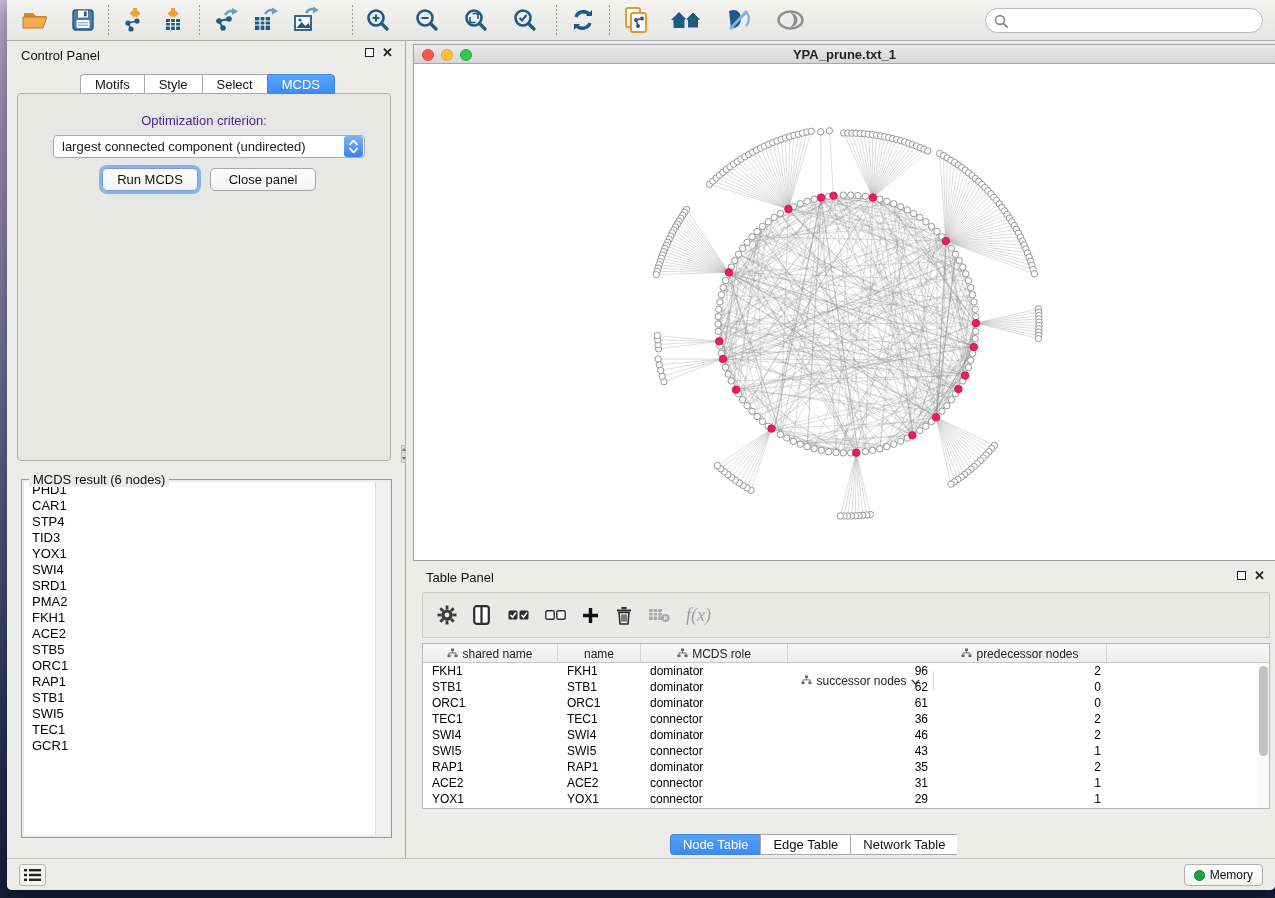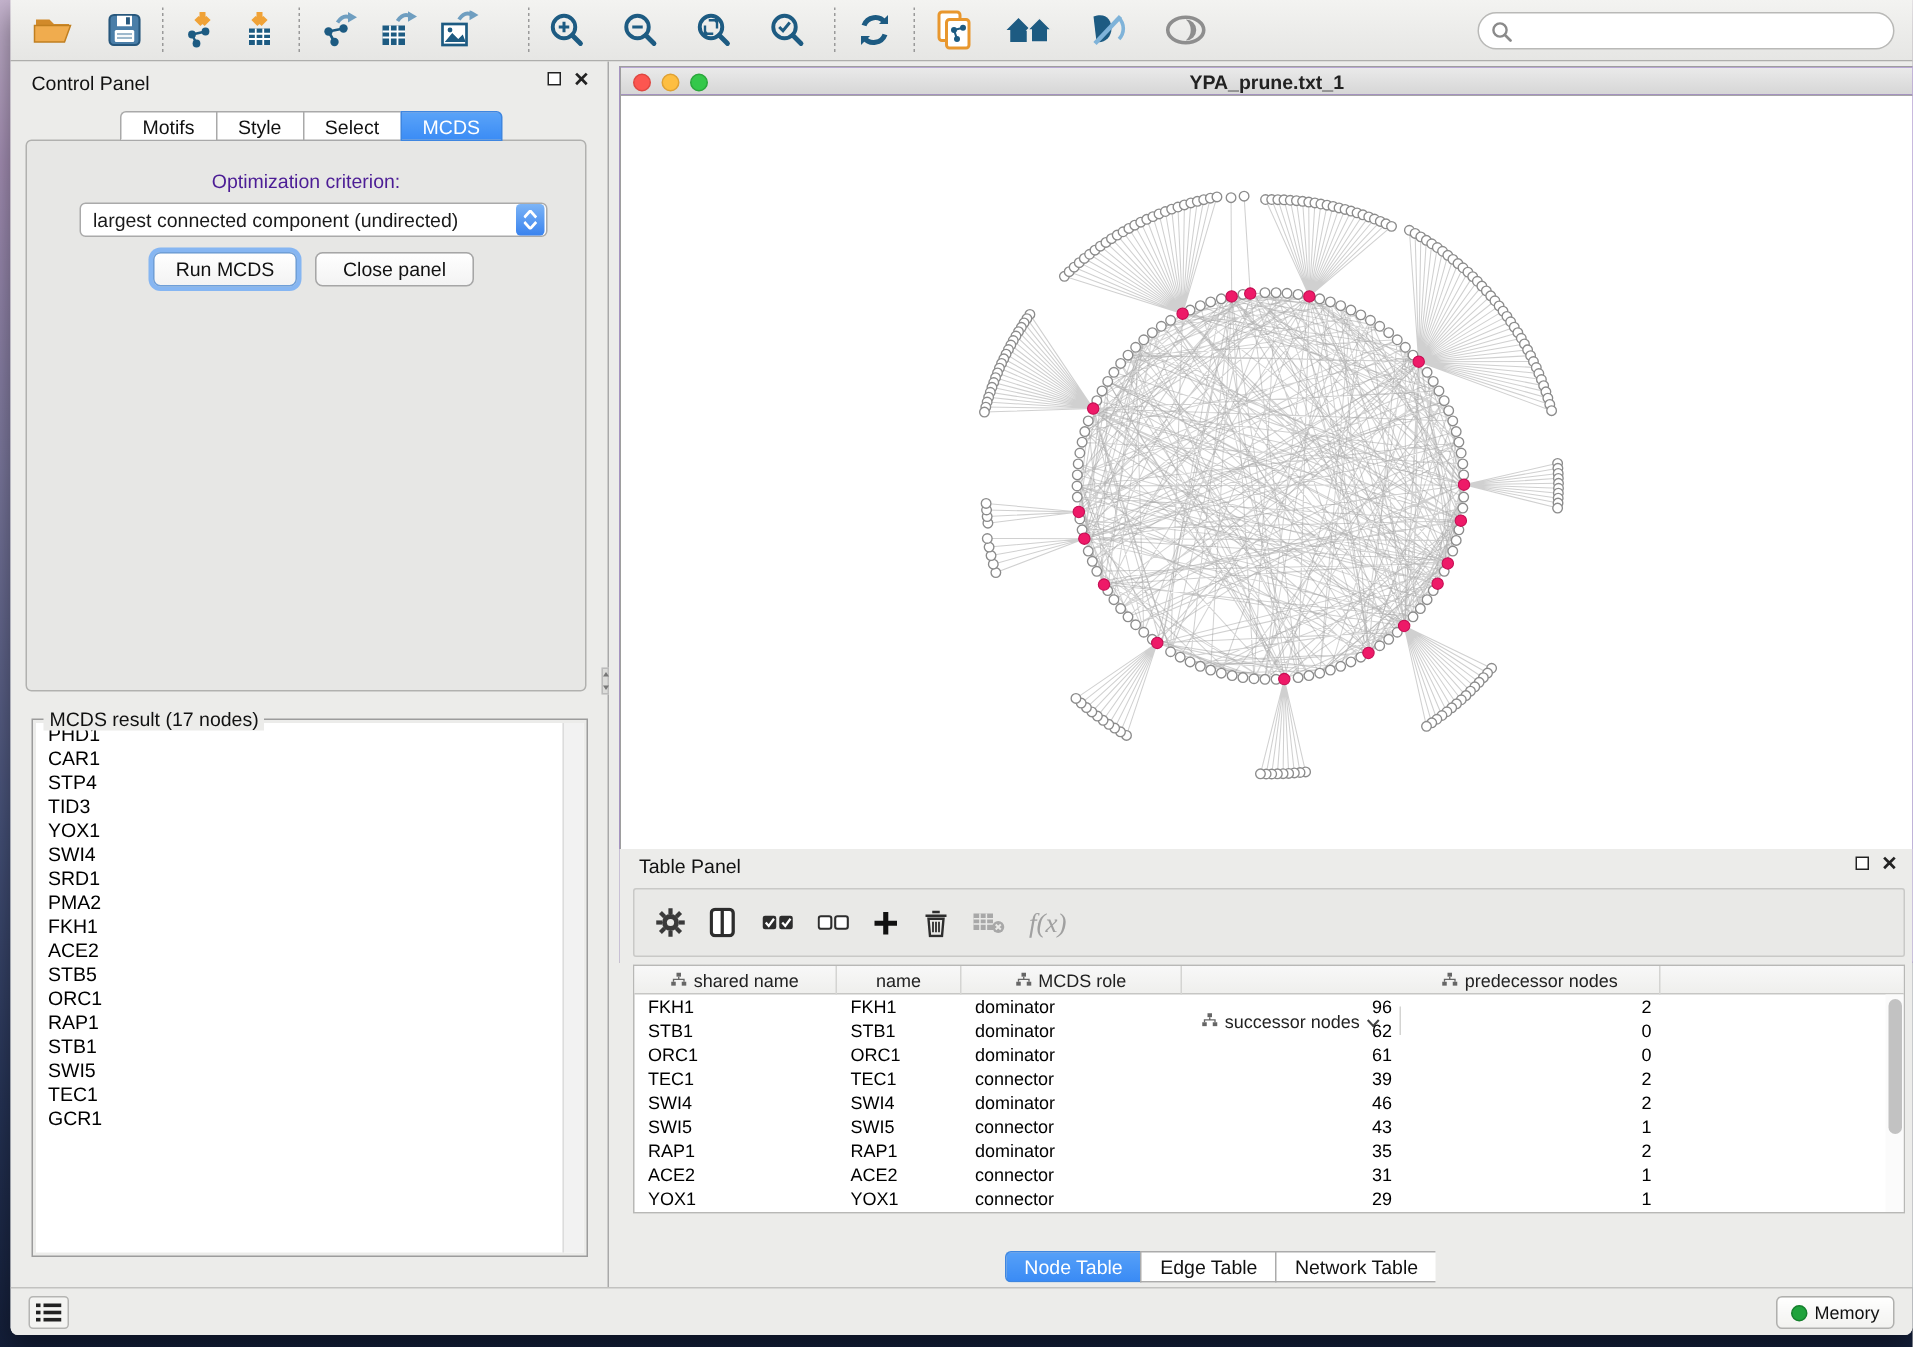--- a/index.html
+++ b/index.html
@@ -71,22 +71,22 @@
   .v-splitter { position:absolute; left:394px; top:41px; width:6px; bottom:32px; background:#ececea; }
   .v-splitter .line { position:absolute; right:1px; top:0; bottom:0; width:1px; background:#a9a9a9; }
   .v-handle { position:absolute; left:0; top:404px; width:5px; height:18px; background:#dcdcda;
     border:1px solid #bbb; display:flex; flex-direction:column; align-items:center; justify-content:space-between; padding:2px 0; }
   .v-handle i { width:0; height:0; border-left:2px solid transparent; border-right:2px solid transparent; }
   .v-handle .up { border-bottom:3px solid #777; } .v-handle .dn { border-top:3px solid #777; }
 
   
   .right-area { position:absolute; left:400px; top:41px; right:0; bottom:32px; background:#ececea; }
 
-  .network-window { position:absolute; left:6px; top:3px; right:0; height:598px;
-    border:1px solid #9e9e9e; border-right:none; background:#6d28d9; }
+  .network-window { position:absolute; left:6px; top:3px; right:0; height:517px;
+    border:1px solid #9e9e9e; border-right:none; background:#14532d; }
   .net-titlebar { position:absolute; left:0; top:0; right:0; height:19px;
     background:linear-gradient(#eaeaea,#d6d6d6); border-bottom:1px solid #a6a6a6; }
   .traffic { position:absolute; left:8px; top:4px; display:flex; gap:7px; }
   .light { width:12px; height:12px; border-radius:50%; }
   .light.red { background:#fc5650; border:1px solid #df4741; }
   .light.yellow { background:#fdbe41; border:1px solid #dfa133; }
   .light.green { background:#34c84a; border:1px solid #2aa73c; }
   .net-title { position:absolute; left:0; right:0; top:2px; text-align:center; font-size:13px;
     font-weight:bold; color:#222; }
   .net-canvas { position:absolute; left:0; top:19px; right:0; bottom:0; background:#fff; }
@@ -307,21 +307,21 @@
                 <path d="M0.5 1 L4.5 5.5 L8.5 1" fill="none" stroke="#fff" stroke-width="1.8"></path>
               </svg>
         </span>
       </div>
       <div class="btn focus-ring" style="left:84px; top:74px; width:96px;">Run MCDS</div>
       <div class="btn" style="left:192px; top:74px; width:106px;">Close panel</div>
     </div>
 
     <div class="groupbox">
       <div class="gb-border"></div>
-      <span class="gb-legend">MCDS result (17 nodes)</span>
+      <span class="gb-legend">MCDS result (6 nodes)</span>
       <div class="gb-list">
             <div class="mcds-item">PHD1</div>
             <div class="mcds-item">CAR1</div>
             <div class="mcds-item">STP4</div>
             <div class="mcds-item">TID3</div>
             <div class="mcds-item">YOX1</div>
             <div class="mcds-item">SWI4</div>
             <div class="mcds-item">SRD1</div>
             <div class="mcds-item">PMA2</div>
             <div class="mcds-item">FKH1</div>
@@ -780,21 +780,21 @@
                 <div class="td" style="width: 135px; padding: 0px 0px 0px 9px;">ORC1</div>
                 <div class="td" style="width: 83px; padding: 0px 0px 0px 9px;">ORC1</div>
                 <div class="td" style="width: 147px; padding: 0px 0px 0px 9px;">dominator</div>
                 <div class="td num" style="width: 146px; padding: 0px 6px 0px 0px;">61</div>
                 <div class="td num" style="width: 173px; padding: 0px 6px 0px 0px;">0</div>
               </div>
               <div class="tr">
                 <div class="td" style="width: 135px; padding: 0px 0px 0px 9px;">TEC1</div>
                 <div class="td" style="width: 83px; padding: 0px 0px 0px 9px;">TEC1</div>
                 <div class="td" style="width: 147px; padding: 0px 0px 0px 9px;">connector</div>
-                <div class="td num" style="width: 146px; padding: 0px 6px 0px 0px;">39</div>
+                <div class="td num" style="width: 146px; padding: 0px 6px 0px 0px;">36</div>
                 <div class="td num" style="width: 173px; padding: 0px 6px 0px 0px;">2</div>
               </div>
               <div class="tr">
                 <div class="td" style="width: 135px; padding: 0px 0px 0px 9px;">SWI4</div>
                 <div class="td" style="width: 83px; padding: 0px 0px 0px 9px;">SWI4</div>
                 <div class="td" style="width: 147px; padding: 0px 0px 0px 9px;">dominator</div>
                 <div class="td num" style="width: 146px; padding: 0px 6px 0px 0px;">46</div>
                 <div class="td num" style="width: 173px; padding: 0px 6px 0px 0px;">2</div>
               </div>
               <div class="tr">

